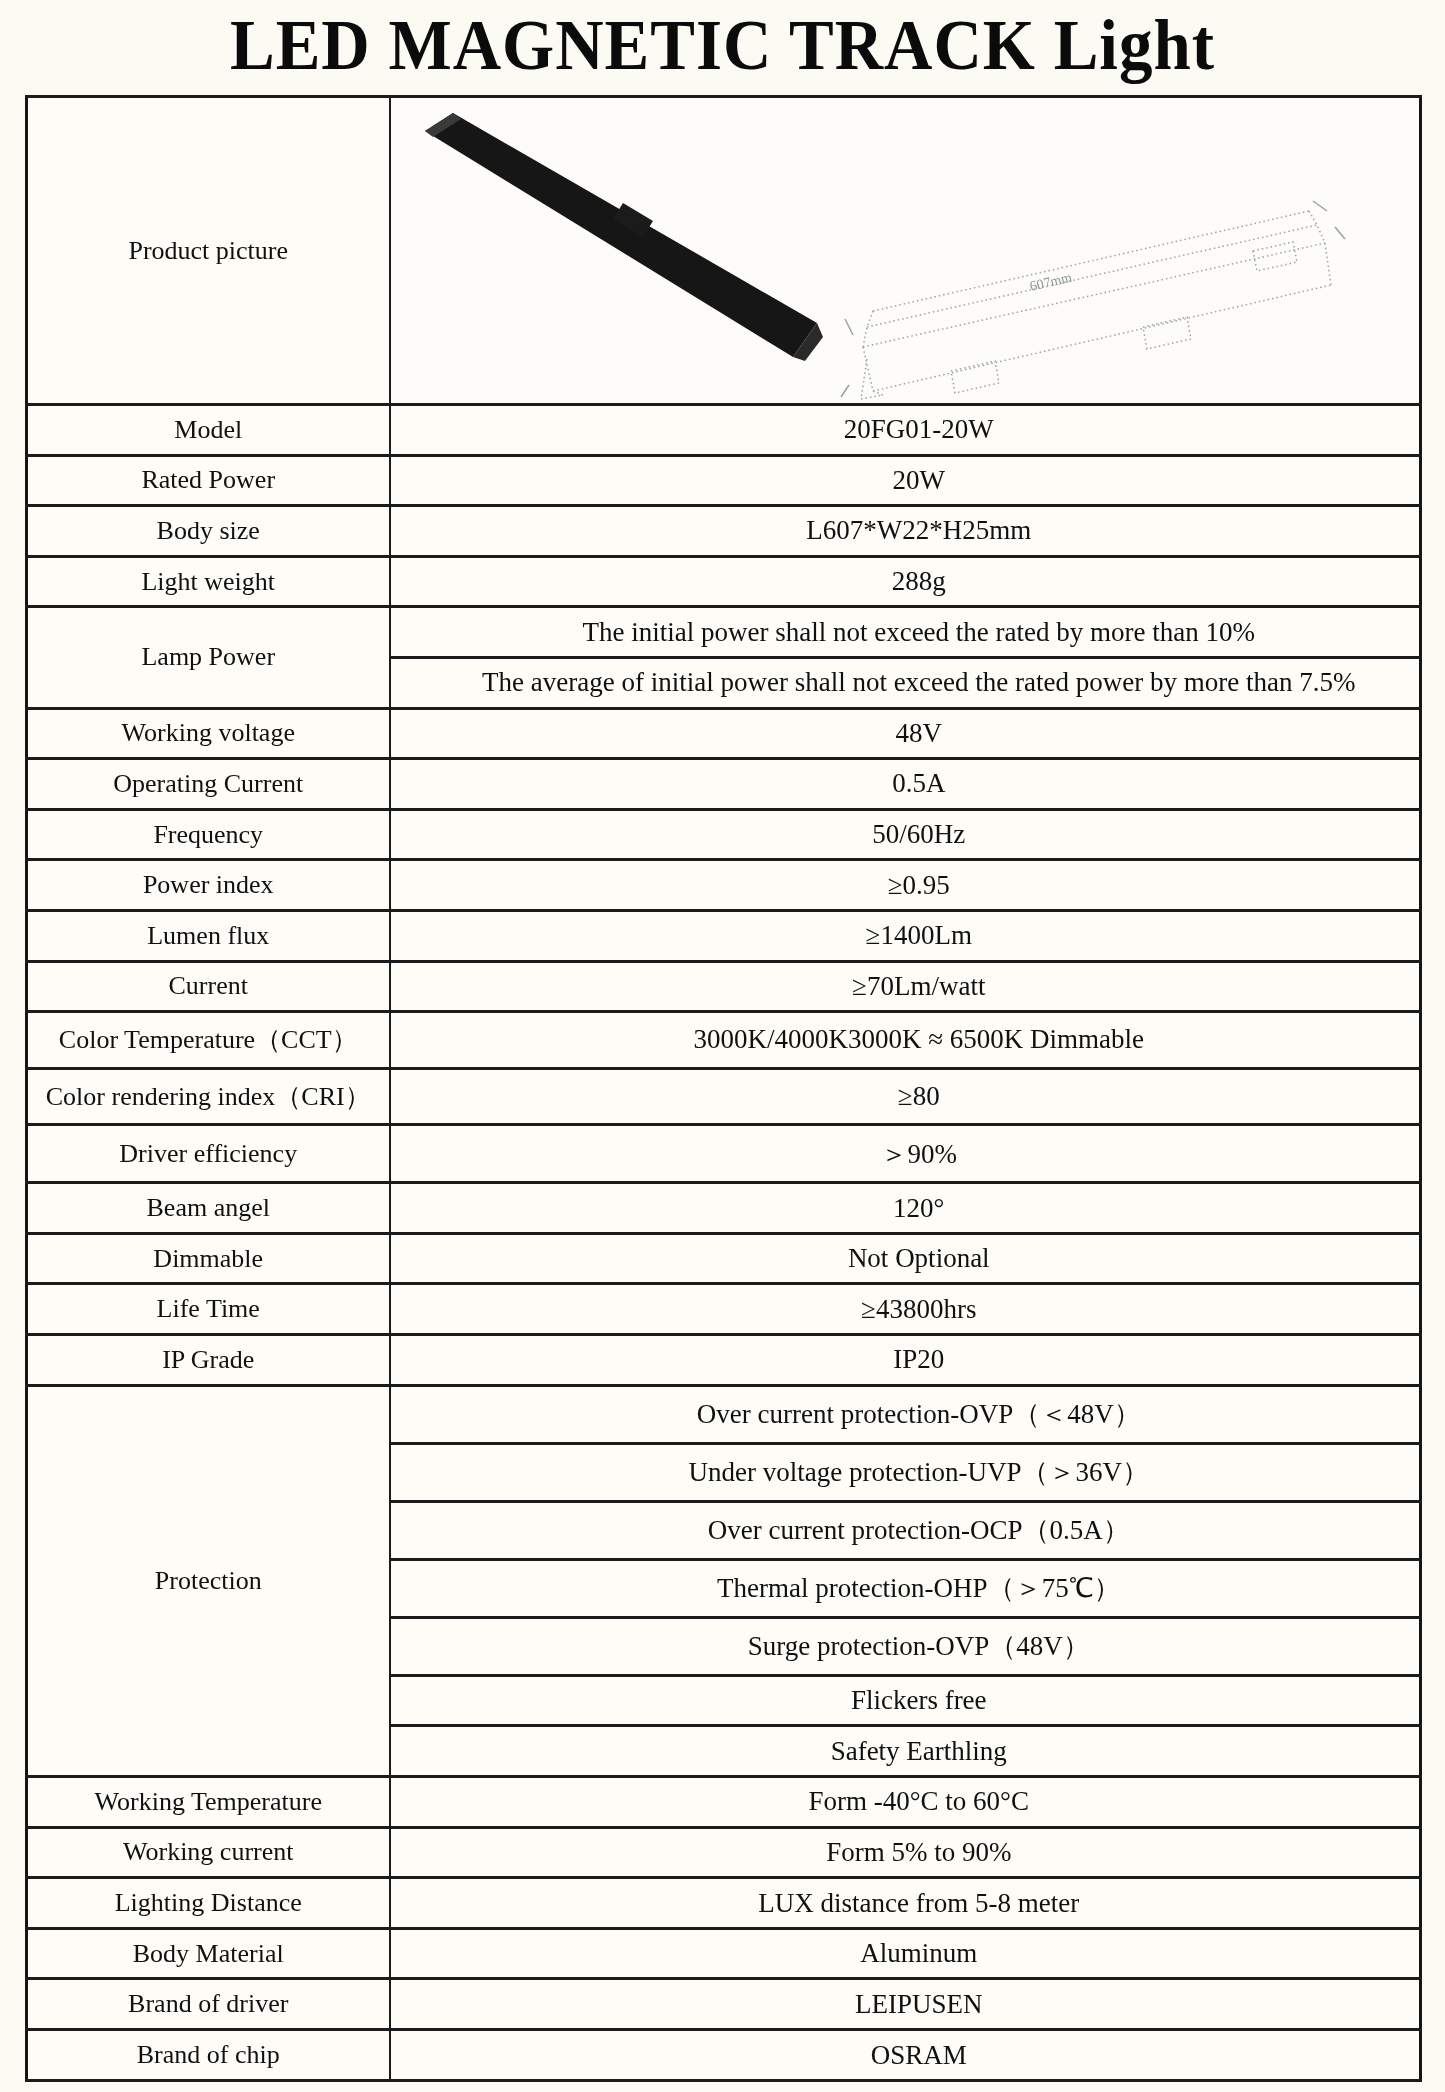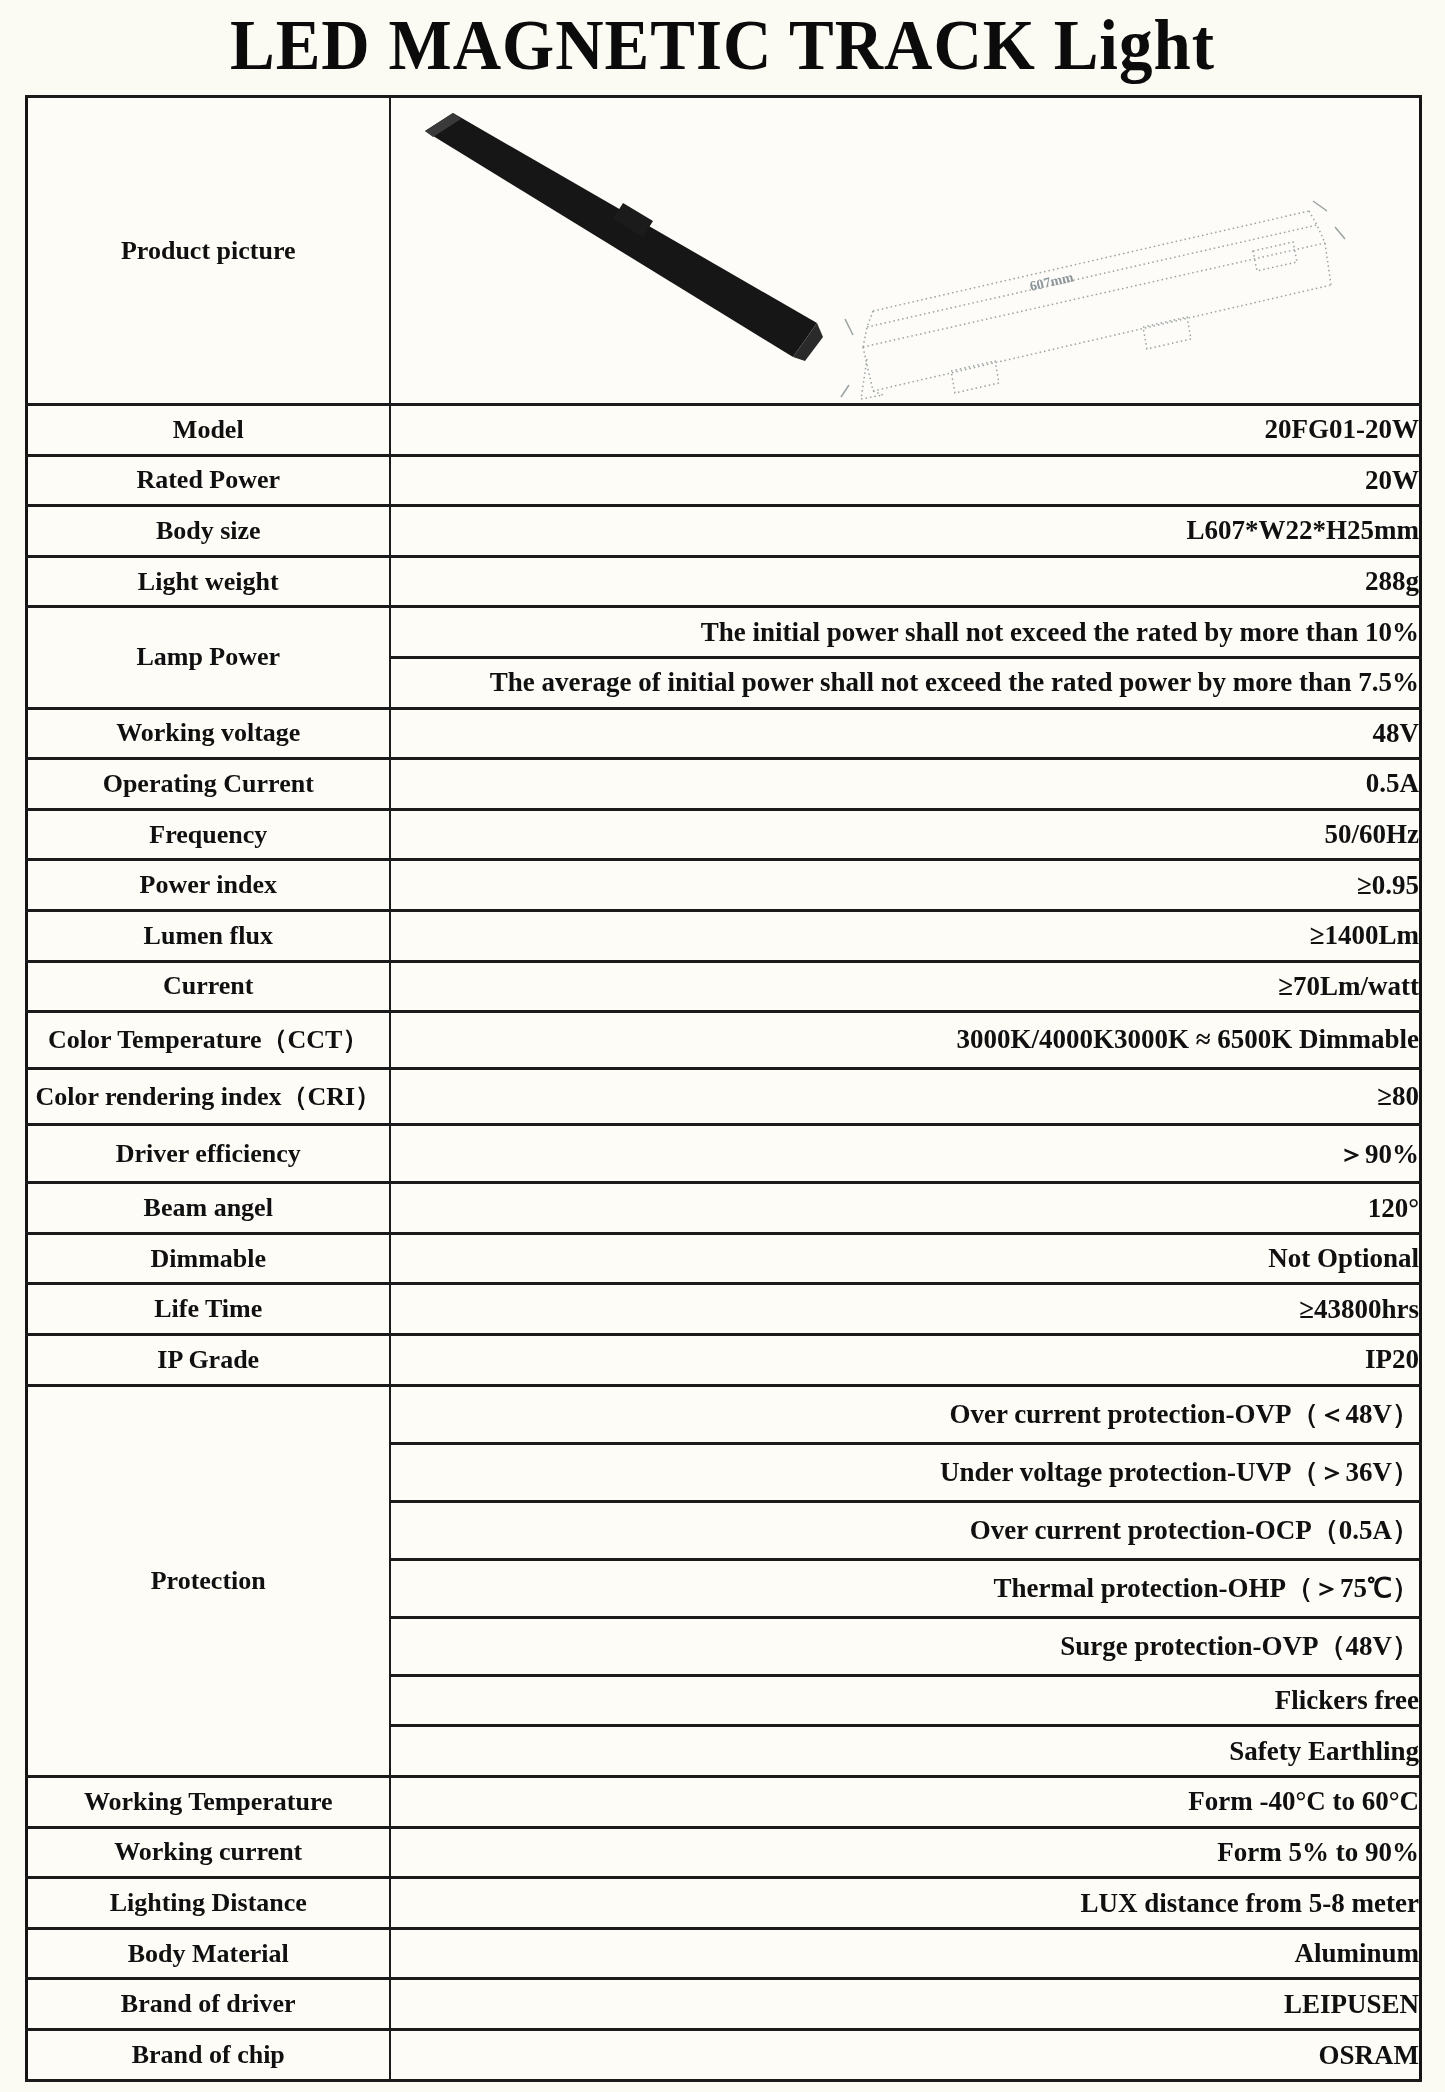--- a/index.html
+++ b/index.html
@@ -28,34 +28,34 @@
     width:1394px;height:1987px;
     border-collapse:collapse;
     table-layout:fixed;
     background:#fdfcf7;
   }
   td{
     border:2px solid #1b1b1b;
     border-top-width:3px;
     border-bottom-width:3px;
     font-size:27px;
-    font-weight:700;
+    font-weight:400;
     padding:0;
     vertical-align:middle;
     overflow:hidden;
     margin-top:28px;
   }
   table.spec-table{border:3px solid #141414;}
   td.label{
     text-align:center;
     white-space:nowrap;
     font-size:26px;
   }
   td.value{
-    text-align:right;
+    text-align:center;
     padding-left:28px;
     white-space:nowrap;
   }
   tr.pic-row{height:308px;}
   td.pic-cell{padding:0;background:#fdfcf8;}
   td.pic-cell svg{display:block;}
   .faint{color:#96a0a3;}
 </style>
 </head>
 <body>

